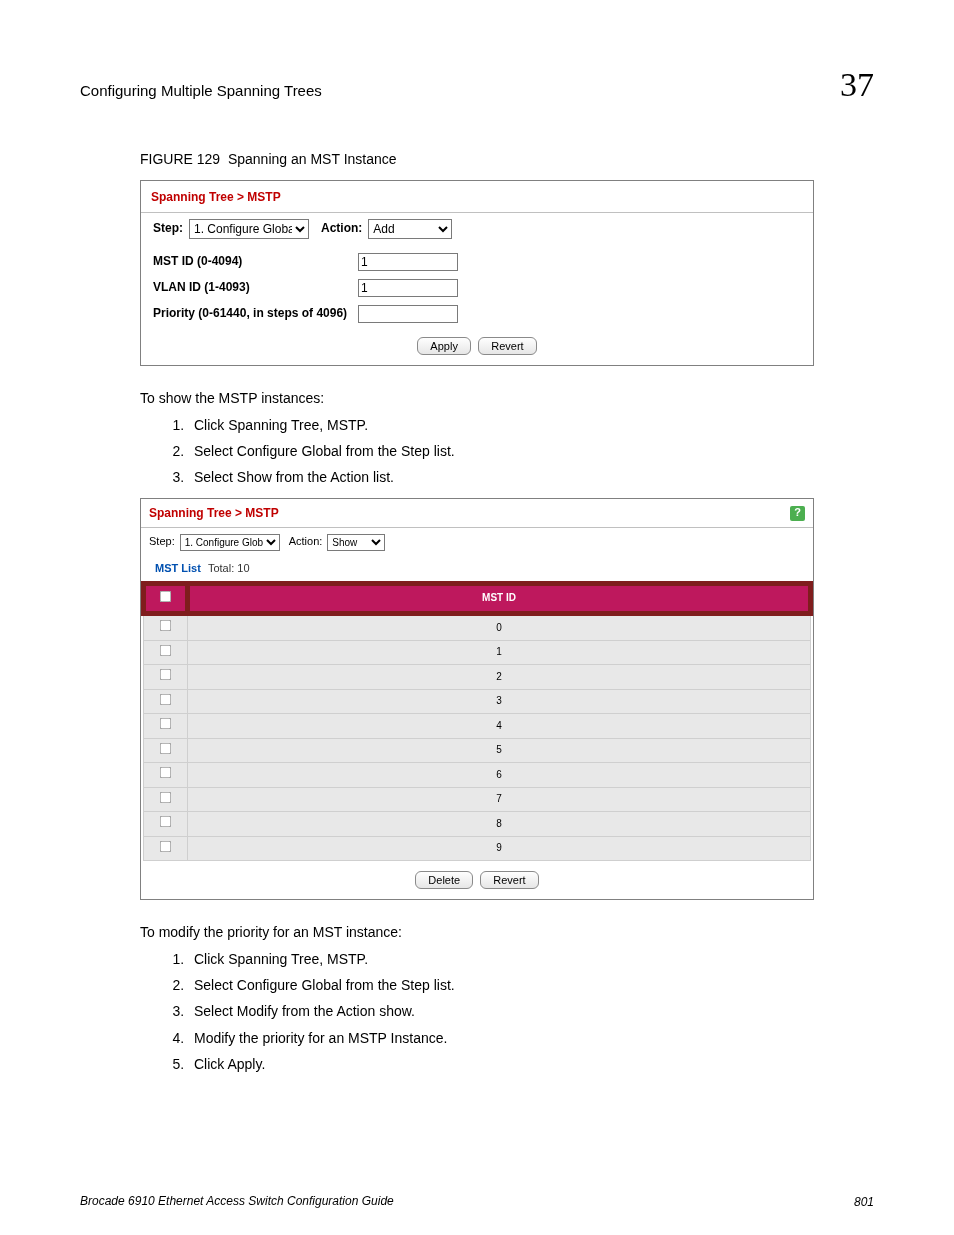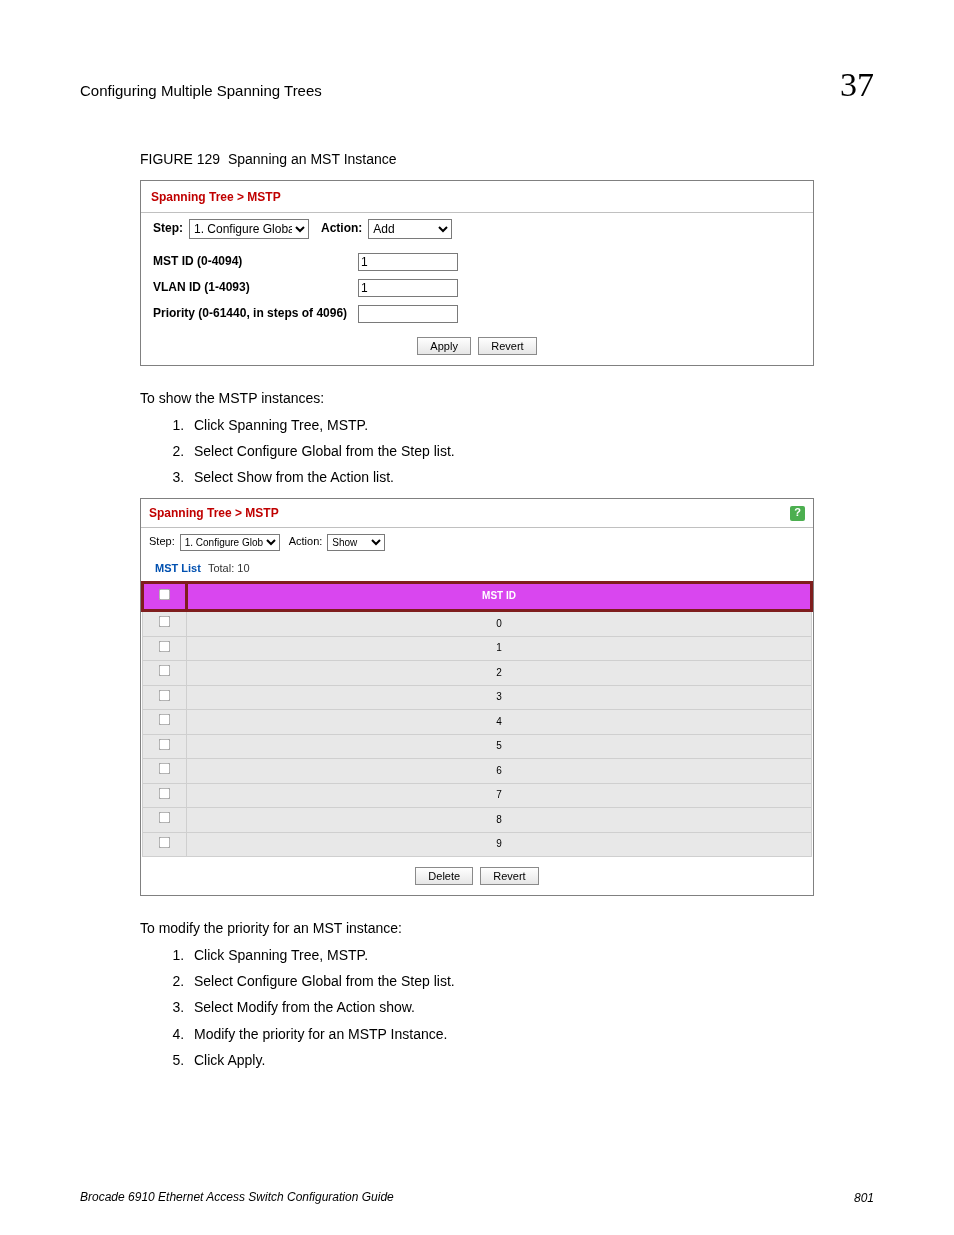--- a/index.html
+++ b/index.html
@@ -60,21 +60,21 @@
     font-size: 12px;
     padding: 0 2px;
   }
   .panel129 .btnrow { text-align: center; padding-top: 10px; }
   .panel129 button, .panel130 button {
     font-size: 11px;
     padding: 2px 12px;
     margin: 0 2px;
     border: 1px solid #8a8a8a;
     background: linear-gradient(#fefefe,#e6e6e6);
-    border-radius: 0;
+    border-radius: 6px;
   }
   .bodytext { margin: 22px 0 6px; }
   ol.steps { margin: 6px 0 10px; padding-left: 48px; }
   ol.steps li { margin: 6px 0; padding-left: 6px; }
   .panel130 {
     border: 1px solid #808080;
     background: #fff;
     font-size: 11px;
     position: relative;
     padding-bottom: 10px;
@@ -104,25 +104,25 @@
   }
   .panel130 select {
     height: 17px; font-size: 10px;
     background: #fff;
     border: 1px solid #7a7a7a;
   }
   .listlabel { color: #0050b0; font-weight: bold; padding: 8px 14px 4px; }
   .listlabel .total { color: #333; font-weight: normal; margin-left: 4px; }
   table.mst { width: 100%; border-collapse: collapse; }
   table.mst th {
-    background: #d946ef;
+    background: #be185d;
     color: #fff;
     font-size: 10px;
     padding: 4px 6px;
-    border: 3px solid #7f1d1d;
+    border: 5px solid #7f1d1d;
   }
   table.mst th.chk { width: 44px; }
   table.mst td {
     background: #e8e8e8;
     text-align: center;
     border: 1px solid #cfcfcf;
     padding: 3px 4px;
     font-size: 10px;
   }
   table.mst td.chk { width: 44px; }

